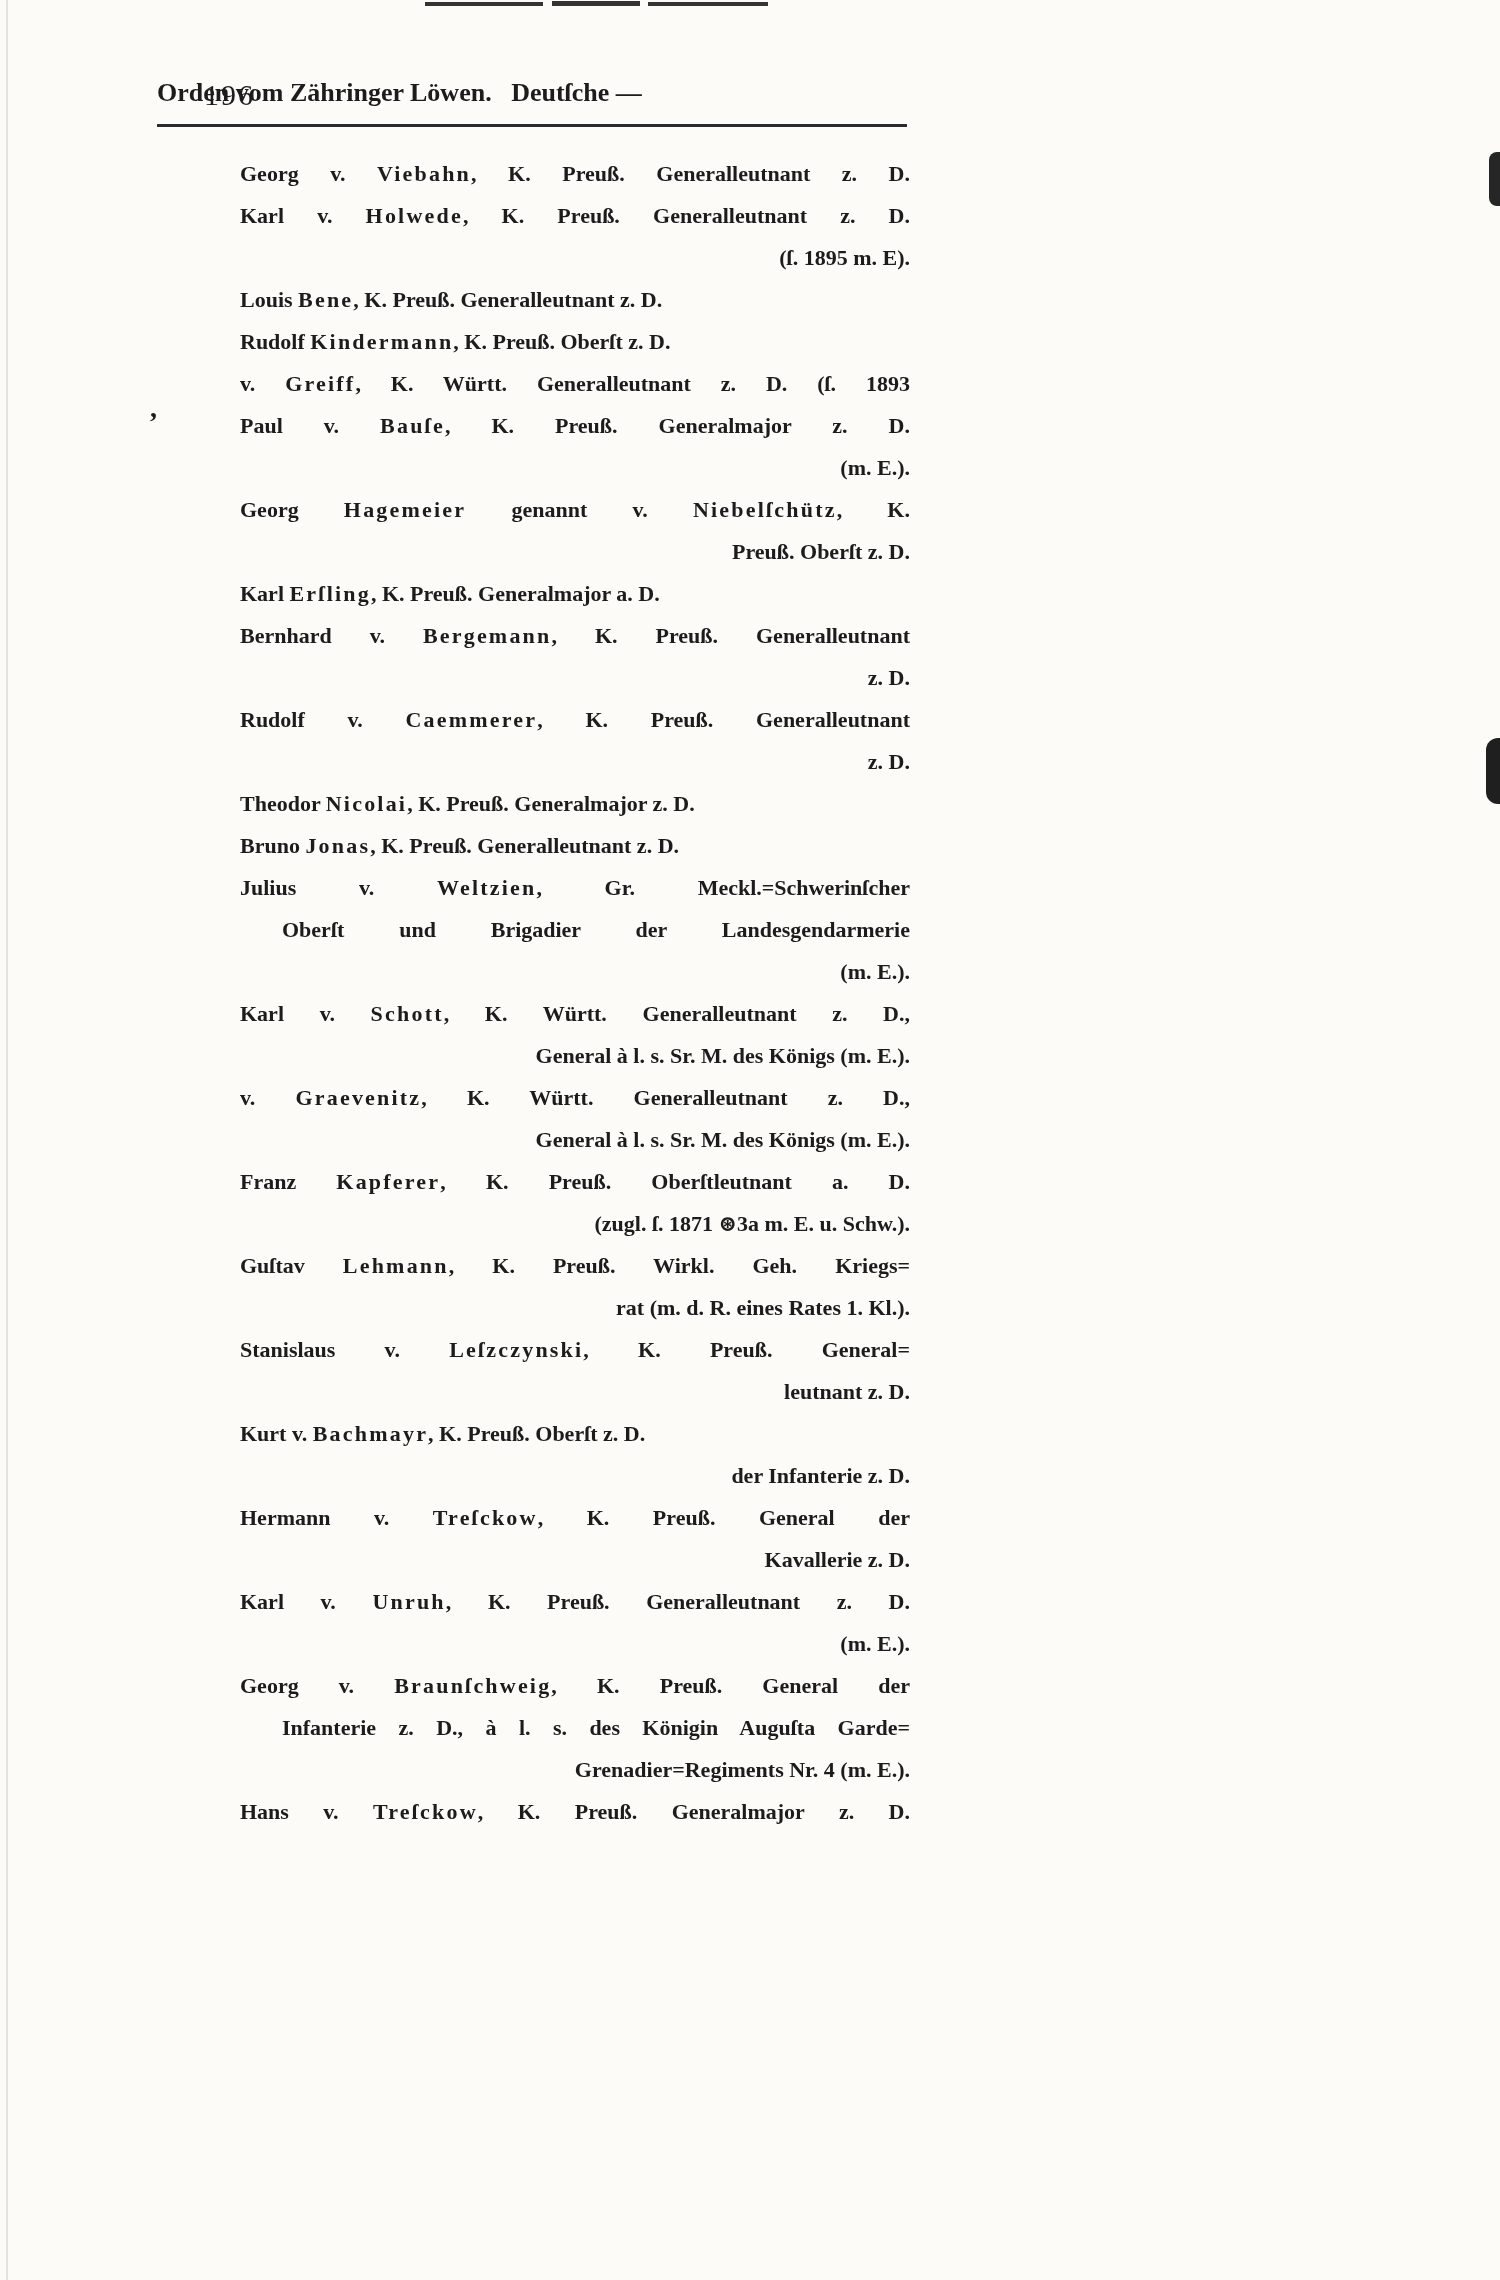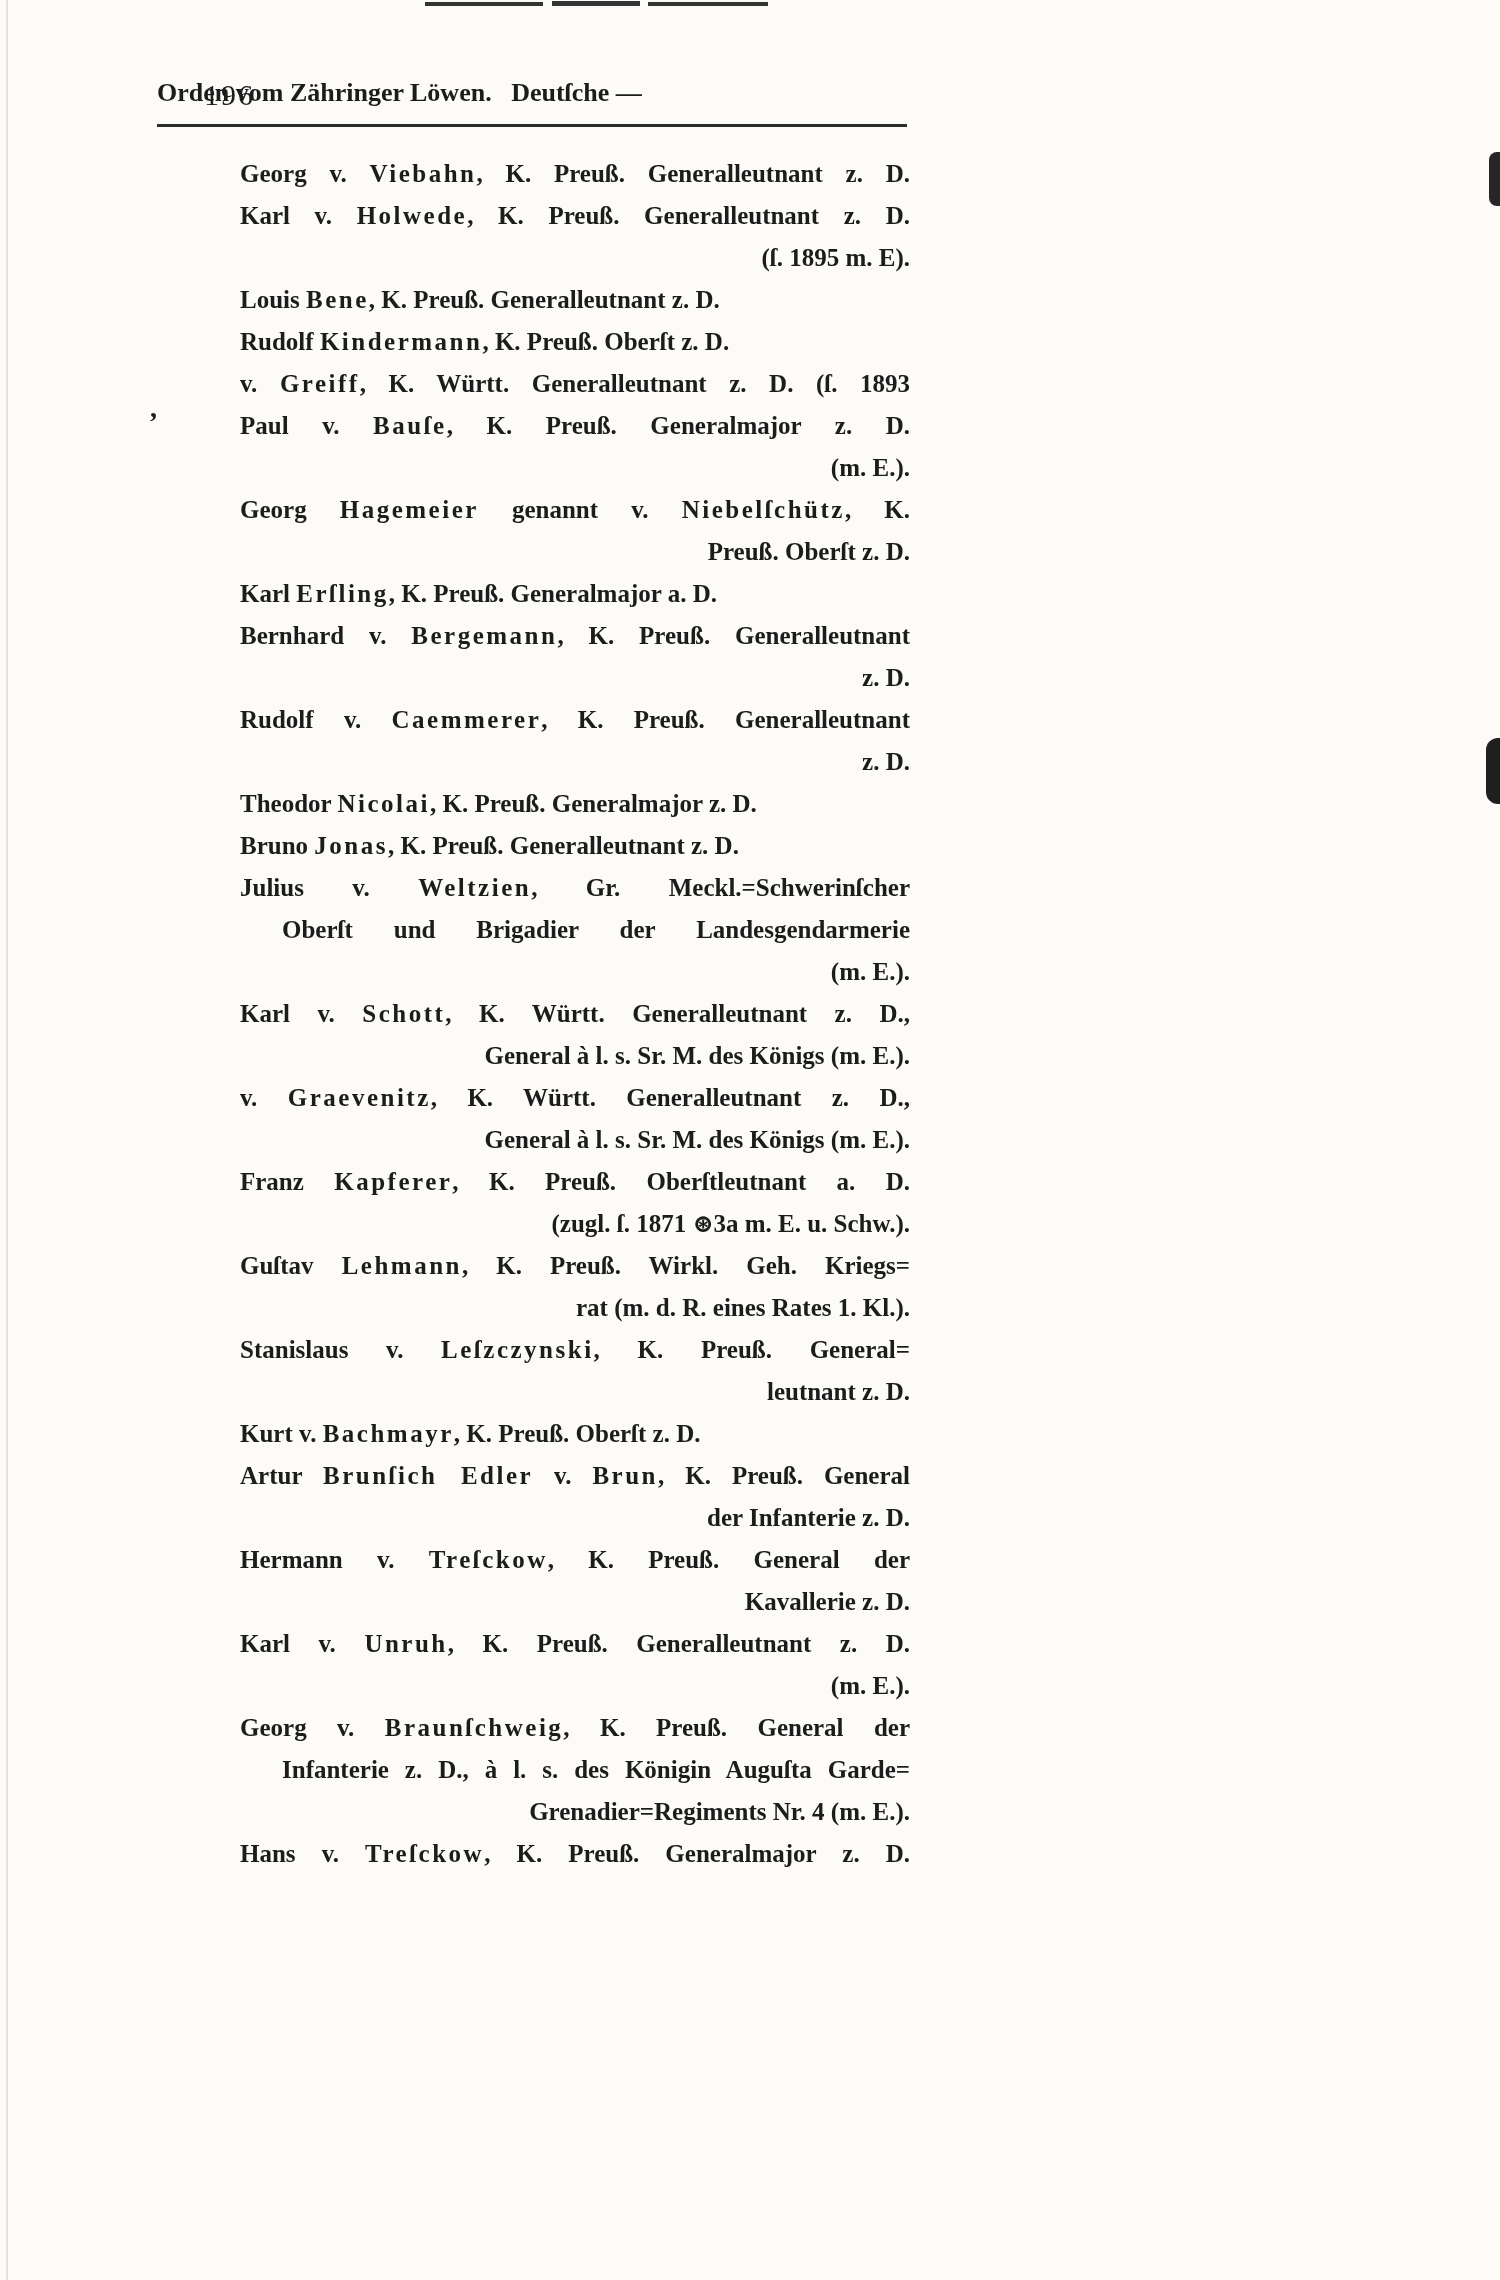--- a/index.html
+++ b/index.html
@@ -40,21 +40,21 @@
     white-space: pre;
   }
   .header-rule {
     border-top: 3px solid #2b2b2b;
     margin-top: 8px;
   }
   .entry-list {
     margin-top: 26px;
     margin-left: 83px;
     width: 670px;
-    font-size: 25px;
+    font-size: 22px;
     font-weight: 700;
     color: var(--ink);
   }
   .line {
     position: relative;
     height: 42px;
     line-height: 42px;
     overflow: hidden;
     white-space: nowrap;
   }
@@ -255,24 +255,20 @@
   <div class="line indent">
     <span class="year"></span>
     <span class="text"><span>leutnant z. D.</span></span>
   </div>
 
   <div class="line">
     <span class="year"></span>
     <span class="text"><span>Kurt v. </span><span class="sp">Bachmayr</span><span>, K. Preuß. Oberſt z. D.</span></span>
   </div>
 
-  <div class="line justify">
-    <span class="year"></span>
-    <span class="text"><span>Artur </span><span class="sp">Brunſich Edler</span><span> v. </span><span class="sp">Brun</span><span>, K. Preuß. General</span></span>
-  </div>
 
   <div class="line indent">
     <span class="year"></span>
     <span class="text"><span>der Infanterie z. D.</span></span>
   </div>
 
   <div class="line justify">
     <span class="year"></span>
     <span class="text"><span>Hermann v. </span><span class="sp">Treſckow</span><span>, K. Preuß. General der</span></span>
   </div>

